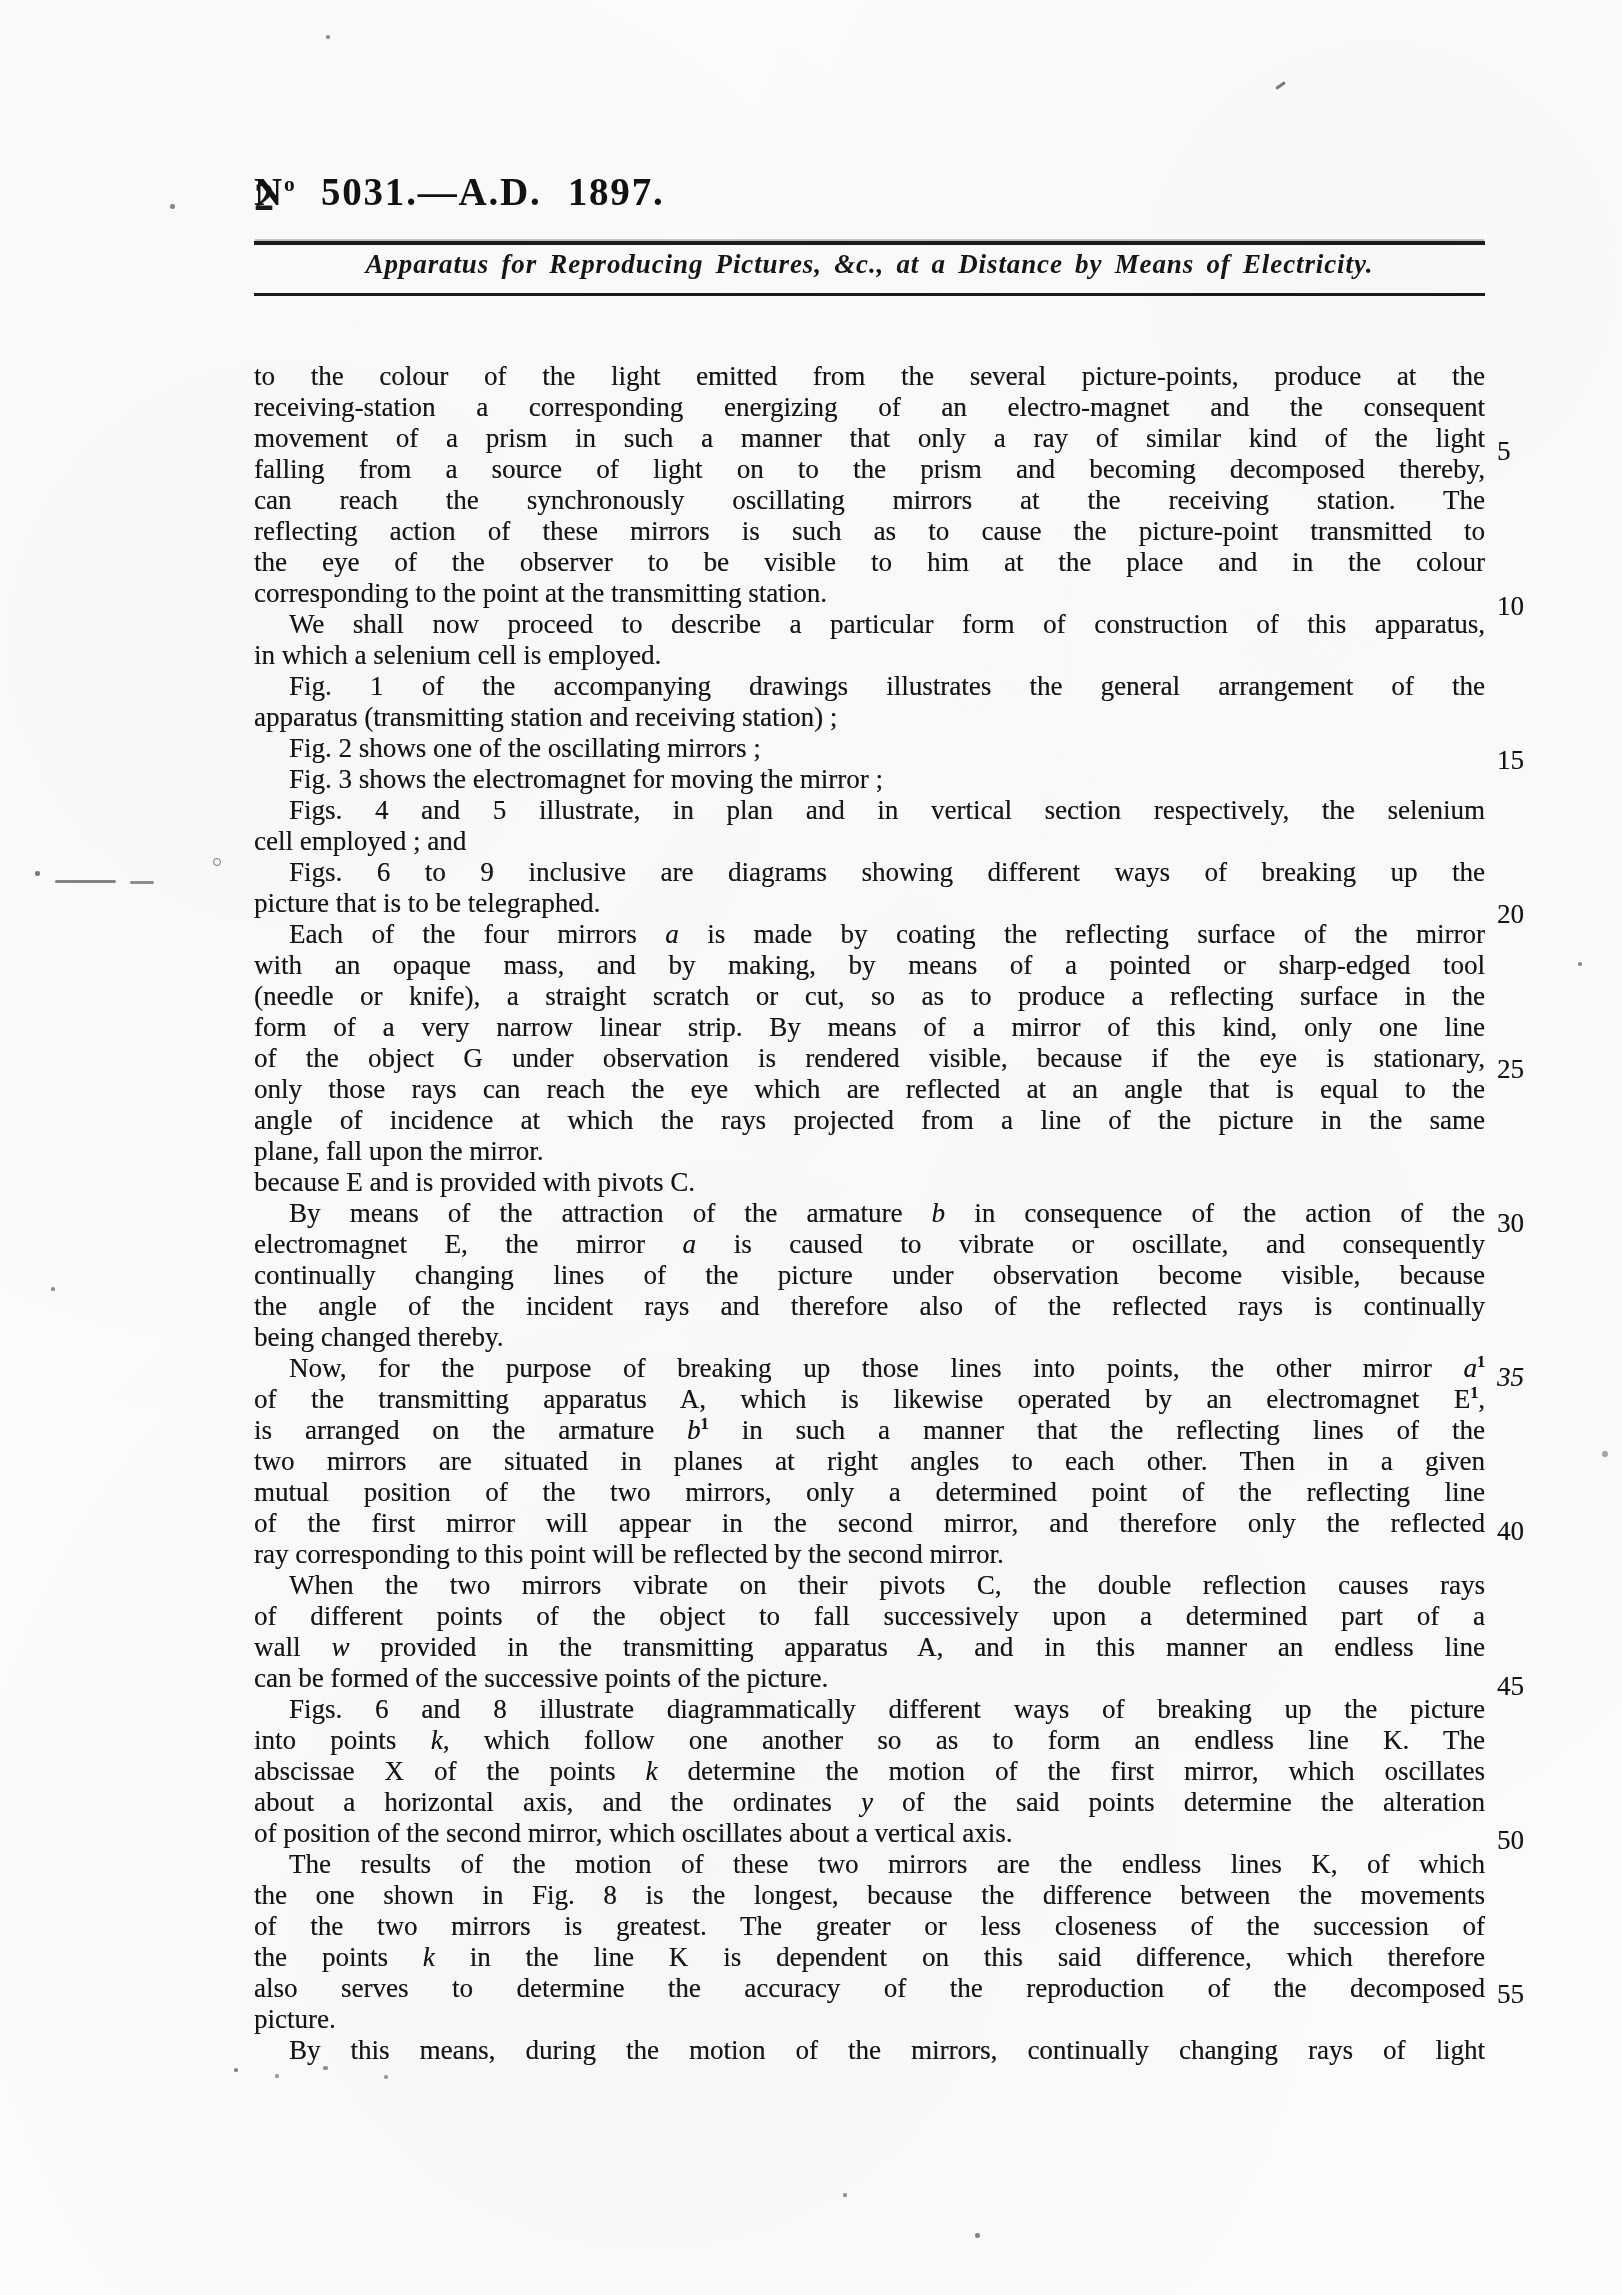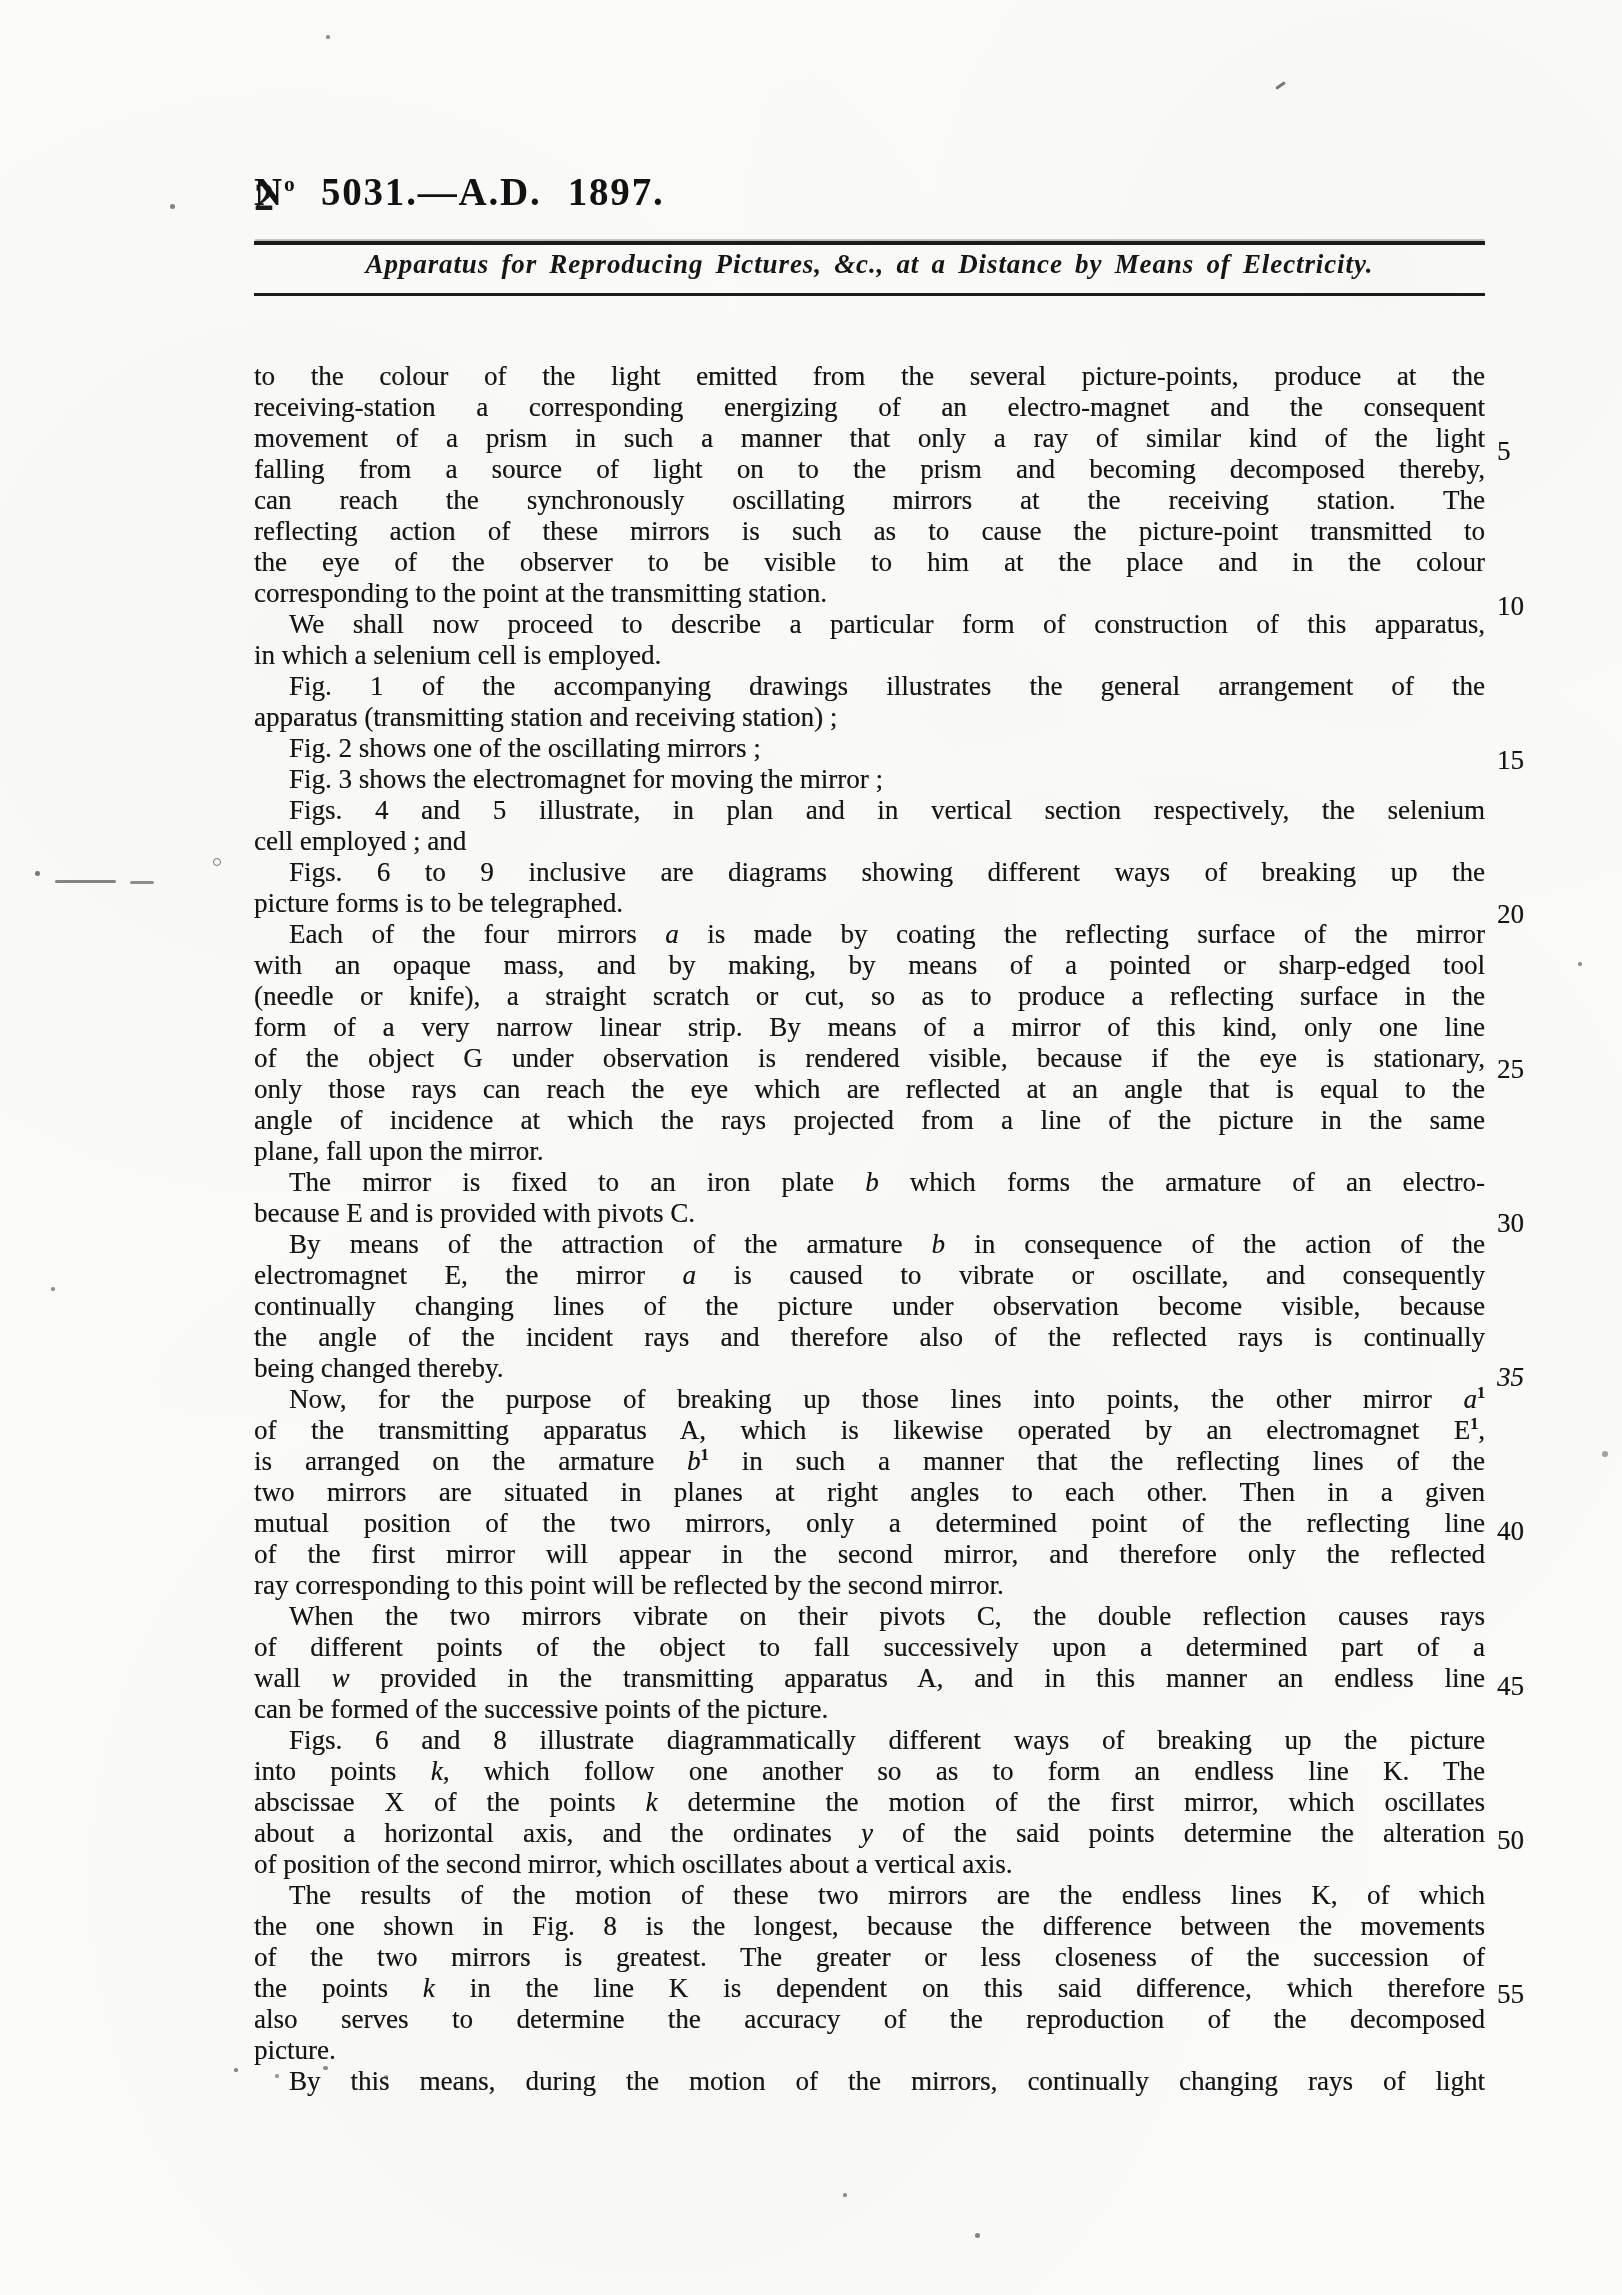--- a/index.html
+++ b/index.html
@@ -86,30 +86,29 @@
       <div class="line end">corresponding to the point at the transmitting station.</div>
       <div class="line indent">We shall now proceed to describe a particular form of construction of this apparatus,</div>
       <div class="line end">in which a selenium cell is employed.</div>
       <div class="line indent">Fig. 1 of the accompanying drawings illustrates the general arrangement of the</div>
       <div class="line end">apparatus (transmitting station and receiving station) ;</div>
       <div class="line indent end">Fig. 2 shows one of the oscillating mirrors ;</div>
       <div class="line indent end">Fig. 3 shows the electromagnet for moving the mirror ;</div>
       <div class="line indent">Figs. 4 and 5 illustrate, in plan and in vertical section respectively, the selenium</div>
       <div class="line end">cell employed ; and</div>
       <div class="line indent">Figs. 6 to 9 inclusive are diagrams showing different ways of breaking up the</div>
-      <div class="line end">picture forms is to be telegraphed.</div>
+      <div class="line end">picture that is to be telegraphed.</div>
       <div class="line indent">Each of the four mirrors <i>a</i> is made by coating the reflecting surface of the mirror</div>
       <div class="line">with an opaque mass, and by making, by means of a pointed or sharp-edged tool</div>
       <div class="line">(needle or knife), a straight scratch or cut, so as to produce a reflecting surface in the</div>
       <div class="line">form of a very narrow linear strip.  By means of a mirror of this kind, only one line</div>
       <div class="line">of the object G under observation is rendered visible, because if the eye is stationary,</div>
       <div class="line">only those rays can reach the eye which are reflected at an angle that is equal to the</div>
       <div class="line">angle of incidence at which the rays projected from a line of the picture in the same</div>
       <div class="line end">plane, fall upon the mirror.</div>
-      <div class="line indent">The mirror is fixed to an iron plate <i>b</i> which forms the armature of an electro-</div>
       <div class="line end">because E and is provided with pivots C.</div>
       <div class="line indent">By means of the attraction of the armature <i>b</i> in consequence of the action of the</div>
       <div class="line">electromagnet E, the mirror <i>a</i> is caused to vibrate or oscillate, and consequently</div>
       <div class="line">continually changing lines of the picture under observation become visible, because</div>
       <div class="line">the angle of the incident rays and therefore also of the reflected rays is continually</div>
       <div class="line end">being changed thereby.</div>
       <div class="line indent">Now, for the purpose of breaking up those lines into points, the other mirror <i>a</i><sup>1</sup></div>
       <div class="line">of the transmitting apparatus A, which is likewise operated by an electromagnet E<sup>1</sup>,</div>
       <div class="line">is arranged on the armature <i>b</i><sup>1</sup> in such a manner that the reflecting lines of the</div>
       <div class="line">two mirrors are situated in planes at right angles to each other.  Then in a given</div>

